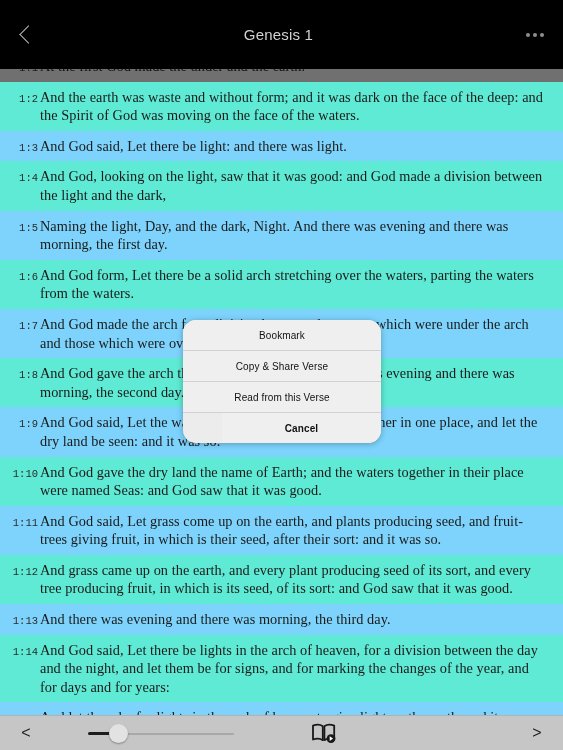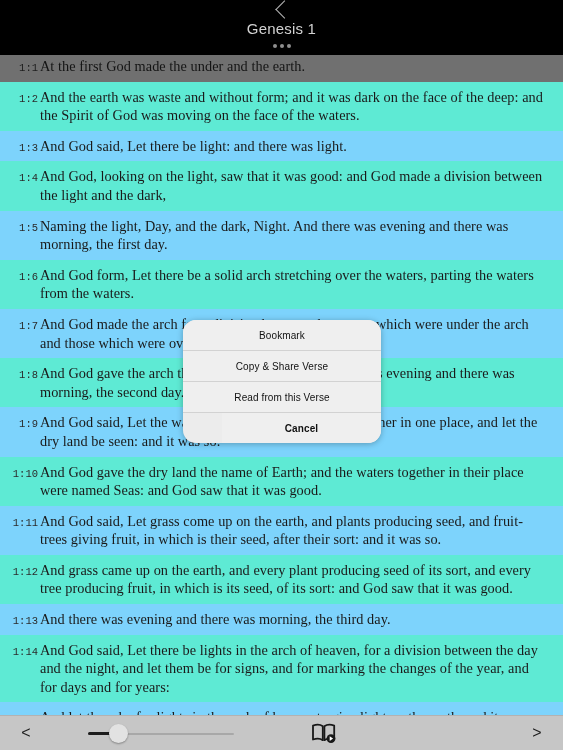--- a/index.html
+++ b/index.html
@@ -11,25 +11,24 @@
   }
   #app {
     position: relative;
     width: 563px; height: 750px;
     overflow: hidden;
   }
 
   
   .header {
     position: absolute; top: 0; left: 0;
-    width: 563px; height: 55px;
+    width: 563px; height: 69px;
     background: #000000;
     display: flex; align-items: center;
     z-index: 30;
-    flex-direction: column;
   }
   .hdr-back {
     width: 50px; height: 51px;
     display: flex; align-items: center; justify-content: center;
     cursor: pointer;
   }
   .chev-left {
     width: 11px; height: 20px;
     position: relative;
   }

